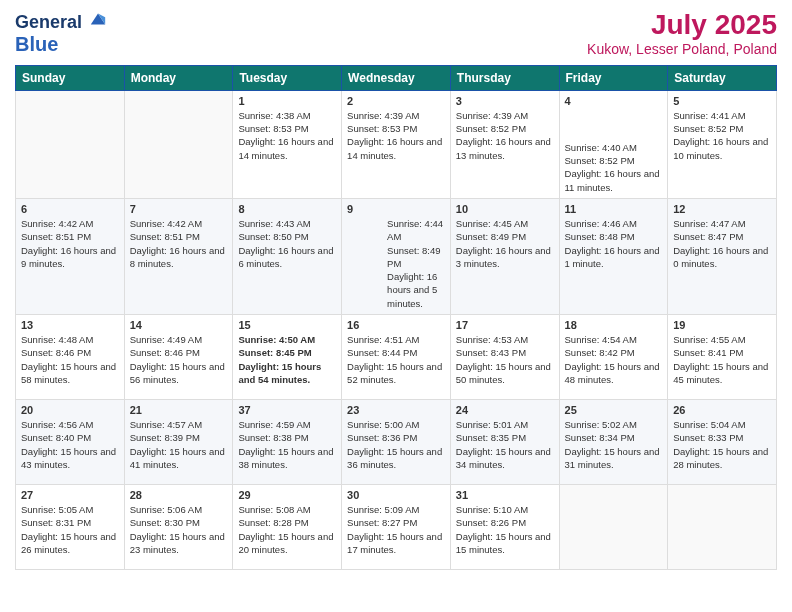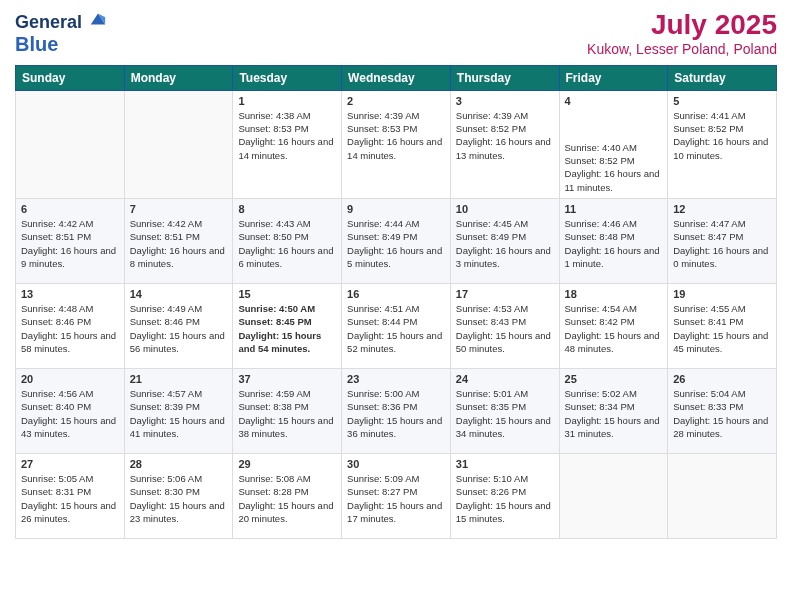--- a/index.html
+++ b/index.html
@@ -179,21 +179,21 @@
 Daylight: 16 hours and 8 minutes.</div>
           </td>
           <td>
             <span class="day-num">8</span>
             <div class="day-detail" style="white-space: pre-line;">Sunrise: 4:43 AM
 Sunset: 8:50 PM
 Daylight: 16 hours and 6 minutes.</div>
           </td>
           <td>
             <span class="day-num">9</span>
-            <div class="day-detail" style="white-space: pre-line;">Sunrise: 4:44 AM
+            <div class="day-detail" style="white-space: pre-line; margin-left: 40px;">Sunrise: 4:44 AM
 Sunset: 8:49 PM
 Daylight: 16 hours and 5 minutes.</div>
           </td>
           <td>
             <span class="day-num">10</span>
             <div class="day-detail" style="white-space: pre-line;">Sunrise: 4:45 AM
 Sunset: 8:49 PM
 Daylight: 16 hours and 3 minutes.</div>
           </td>
           <td>

